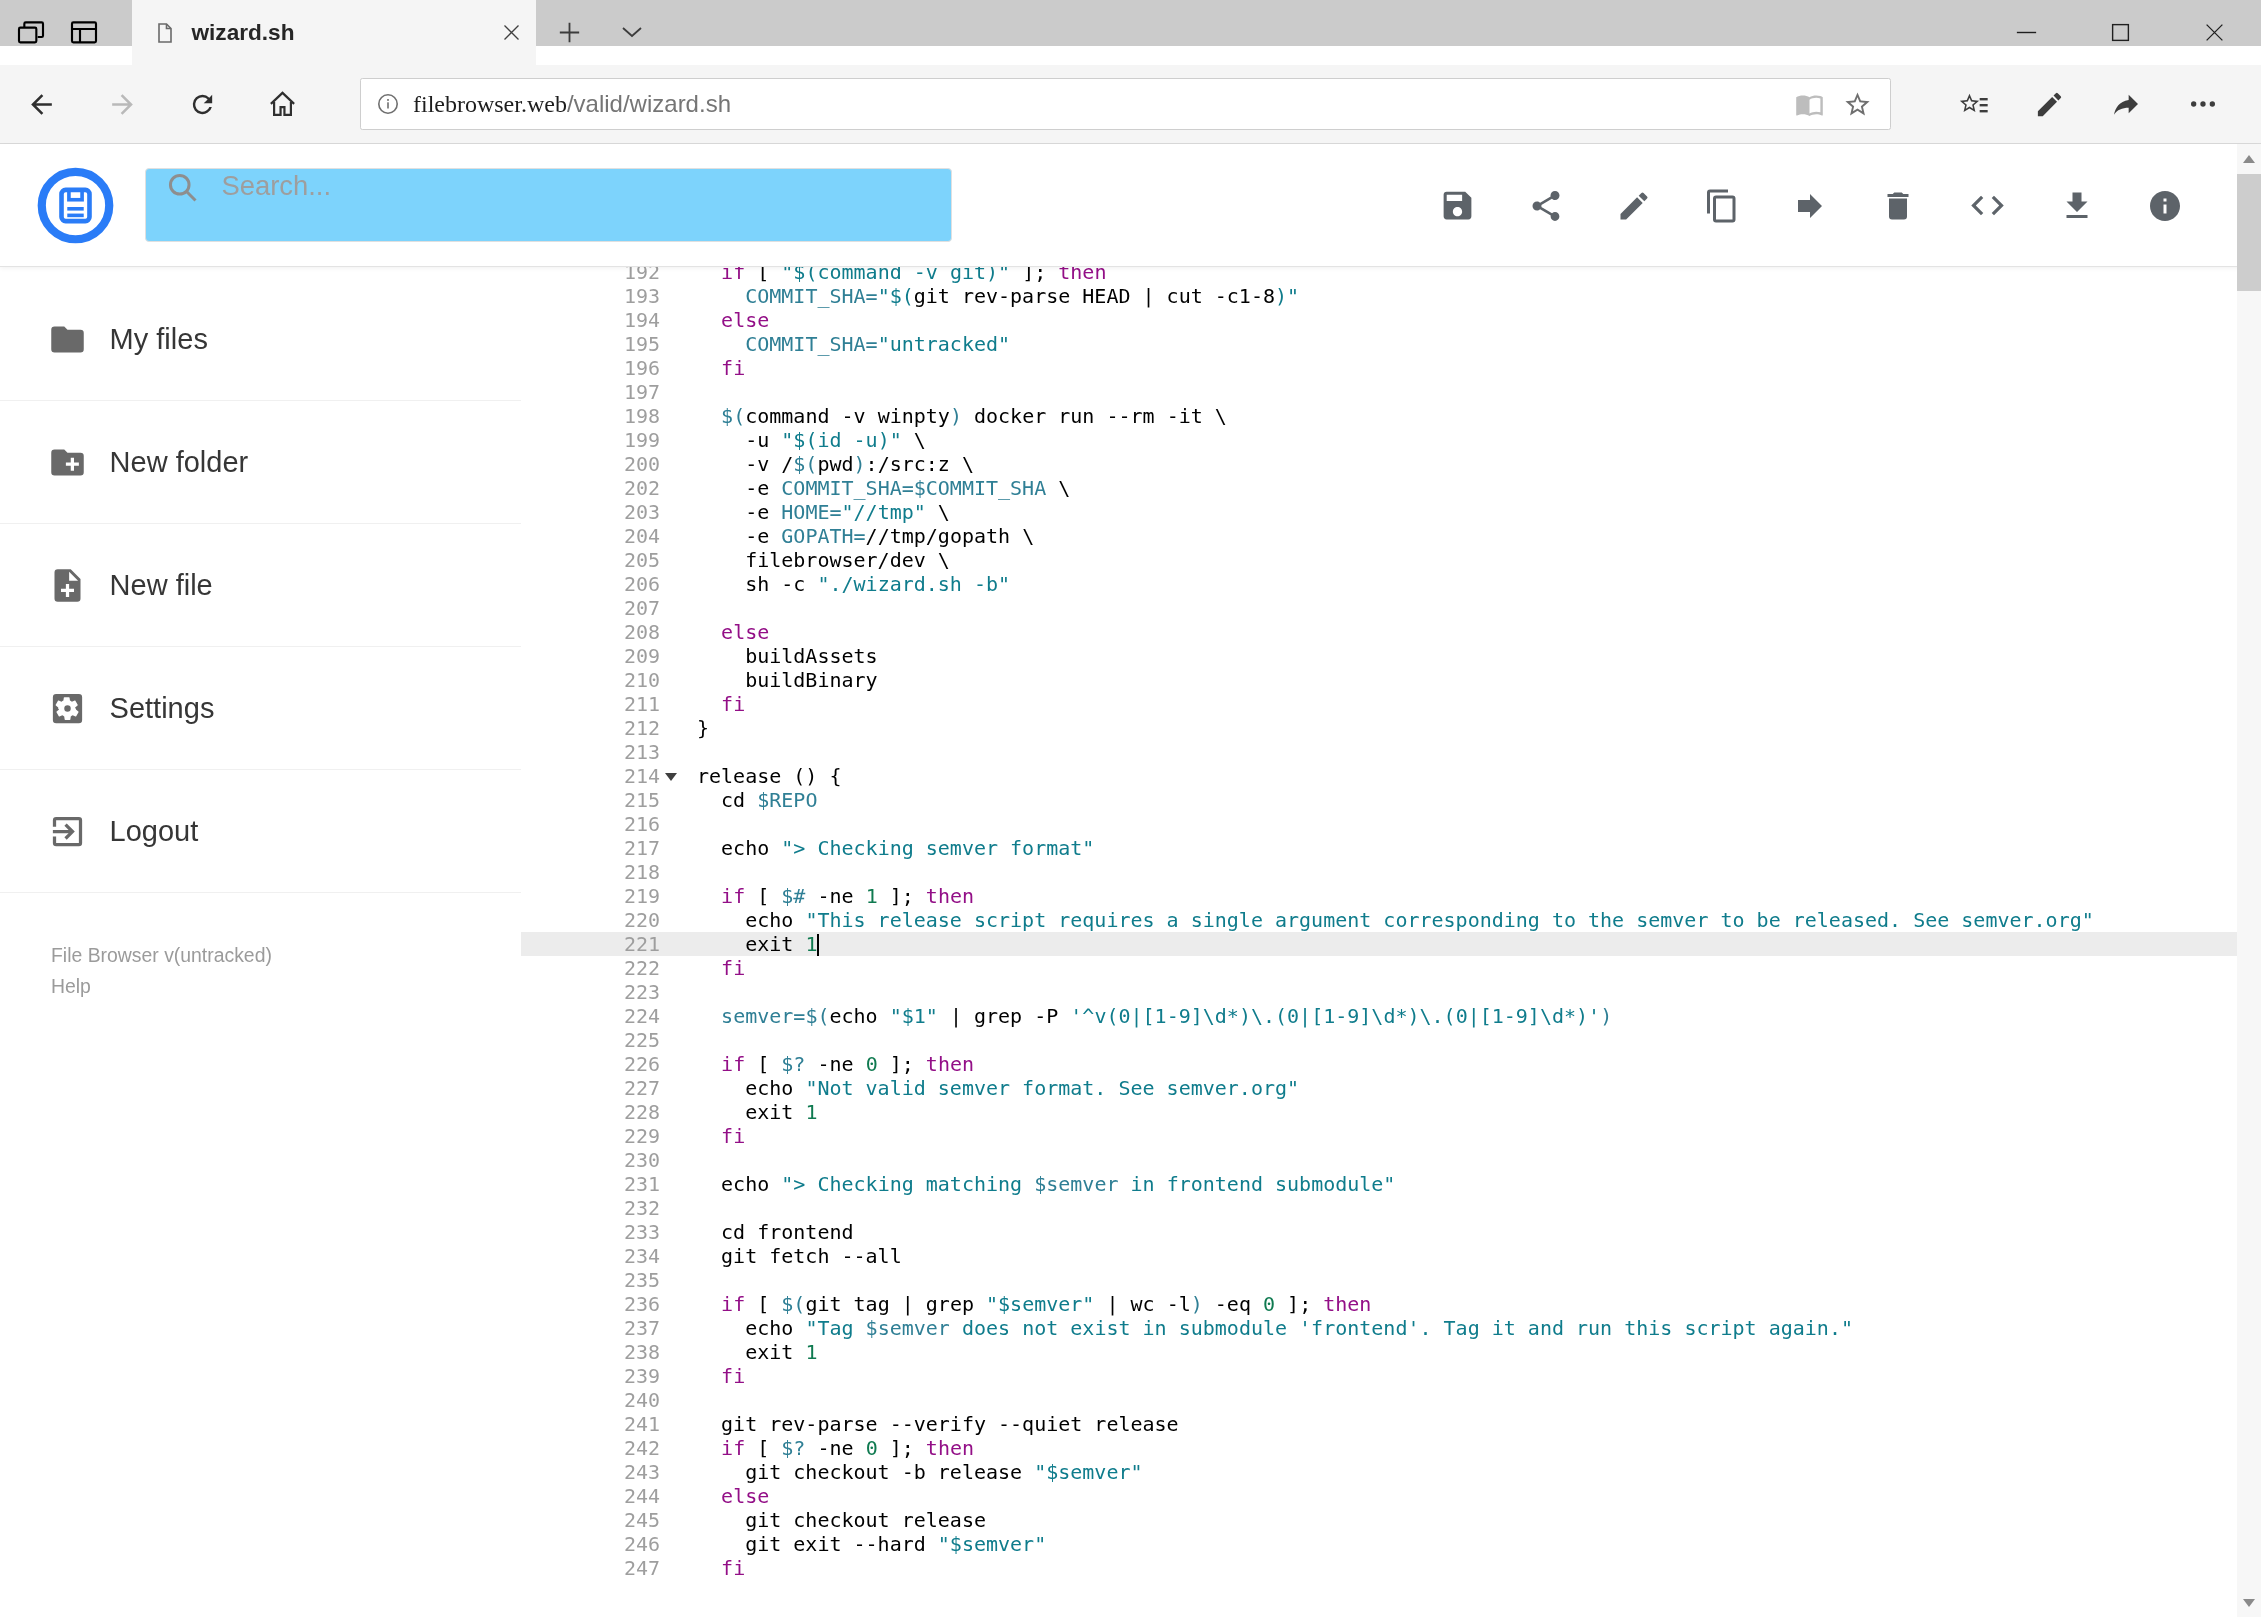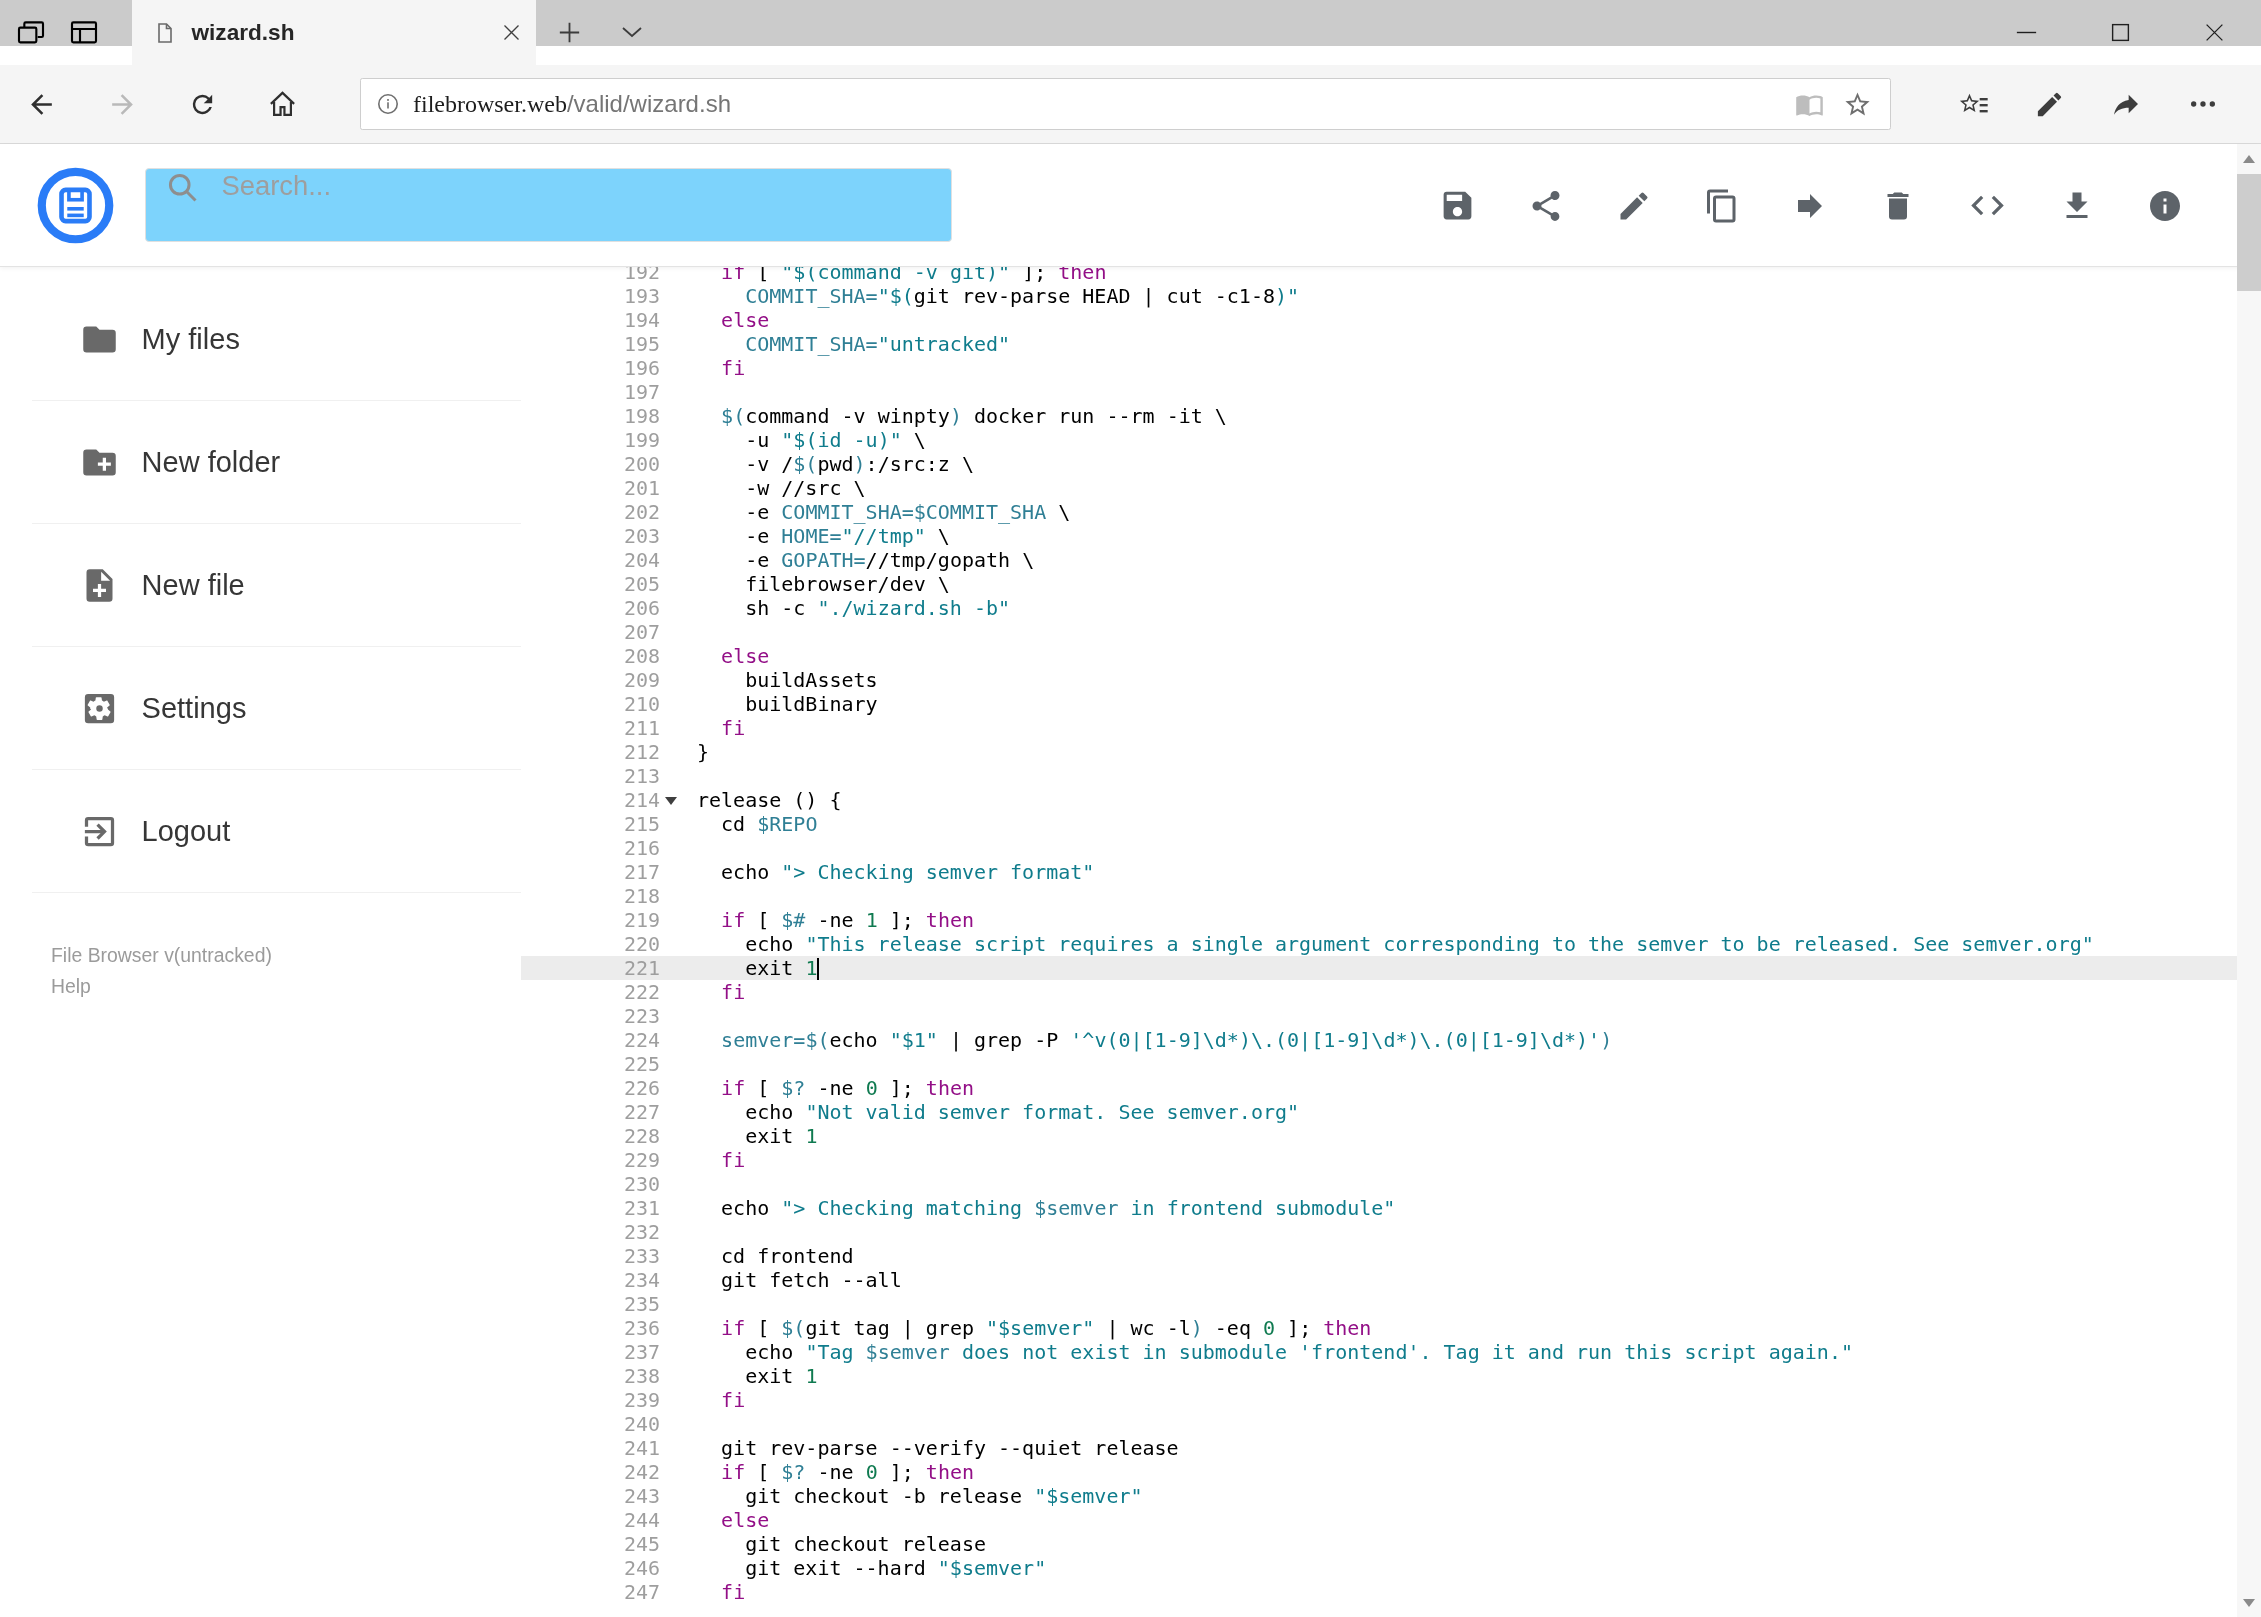--- a/index.html
+++ b/index.html
@@ -48,21 +48,21 @@
   .searchbox svg{margin-left:18px;color:#8e8e8e;flex:none;}
   .searchbox input{border:none;background:transparent;outline:none;margin-left:19.4px;font-size:27.4px;
                    color:#444;width:694px;font-family:inherit;}
   .searchbox input::placeholder{color:#9e9e9e;opacity:1;}
   .toolbar{position:absolute;right:78px;top:0;height:123px;display:flex;align-items:center;gap:52px;}
   .tool-btn{display:flex;color:#5d6369;}
 
   
   #sidebar{position:absolute;left:0;top:123px;width:521px;bottom:0;background:#fff;z-index:1;}
   .side-list{padding-top:11.3px;}
-  .side-item{height:123px;display:flex;align-items:center;padding-left:48px;border-bottom:0.8px solid #f0f0f0;box-sizing:border-box;margin-left:32px;}
+  .side-item{height:123px;display:flex;align-items:center;padding-left:48px;border-bottom:0.8px solid #f0f0f0;box-sizing:border-box;}
   .side-item:last-child{border-bottom:0.8px solid #f0f0f0;}
   .side-item svg{color:#696969;flex:none;}
   .side-label{margin-left:22.6px;font-size:29px;color:#363636;}
   .credits{margin:47px 0 12px 51px;font-size:19.4px;color:#9b9b9b;line-height:31px;}
   .credits a{color:#9b9b9b;text-decoration:none;display:block;}
 
   
   #editor{position:absolute;left:521px;top:123px;width:1716px;bottom:0;overflow:hidden;background:#fff;}
   #code-lines{margin-top:-7.3px;}
   .code-row{display:flex;height:24px;line-height:24px;position:relative;
@@ -373,24 +373,20 @@
           </div>
           <div class="code-row">
             <span class="gutter">199</span>
             <span class="code"><span class="tok-p">    -u </span><span class="tok-str">"$(id -u)"</span><span class="tok-p"> \</span></span>
           </div>
           <div class="code-row">
             <span class="gutter">200</span>
             <span class="code"><span class="tok-p">    -v /</span><span class="tok-var">$(</span><span class="tok-p">pwd</span><span class="tok-var">)</span><span class="tok-p">:/src:z \</span></span>
           </div>
           <div class="code-row">
-            <span class="gutter">201</span>
-            <span class="code"><span class="tok-p">    -w //src \</span></span>
-          </div>
-          <div class="code-row">
             <span class="gutter">202</span>
             <span class="code"><span class="tok-p">    -e </span><span class="tok-var">COMMIT_SHA=$COMMIT_SHA</span><span class="tok-p"> \</span></span>
           </div>
           <div class="code-row">
             <span class="gutter">203</span>
             <span class="code"><span class="tok-p">    -e </span><span class="tok-var">HOME=</span><span class="tok-str">"//tmp"</span><span class="tok-p"> \</span></span>
           </div>
           <div class="code-row">
             <span class="gutter">204</span>
             <span class="code"><span class="tok-p">    -e </span><span class="tok-var">GOPATH=</span><span class="tok-p">//tmp/gopath \</span></span>

